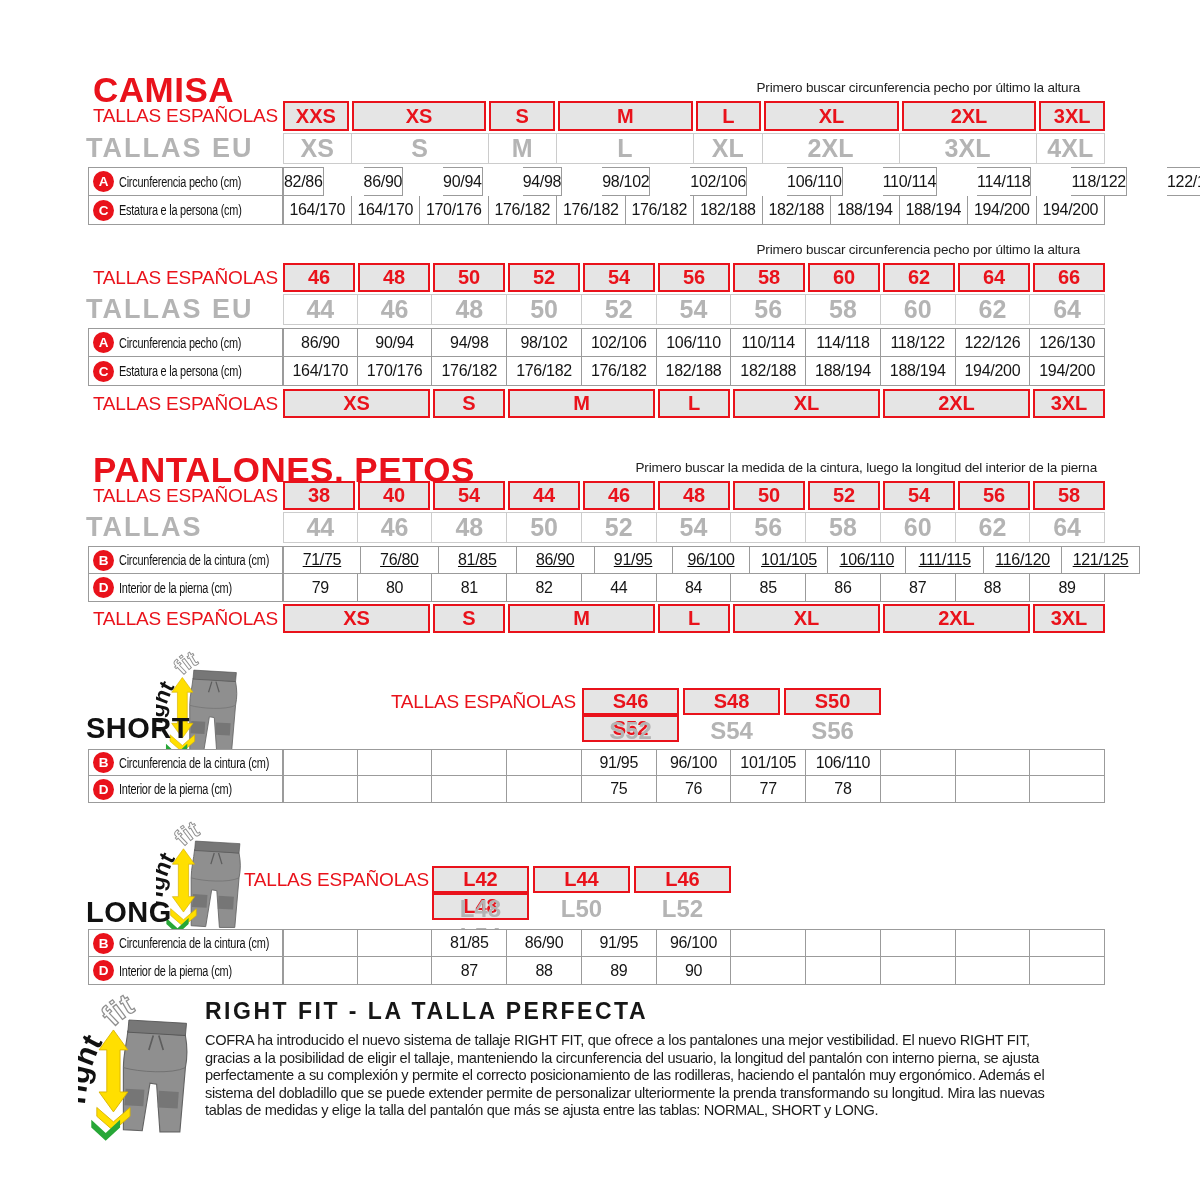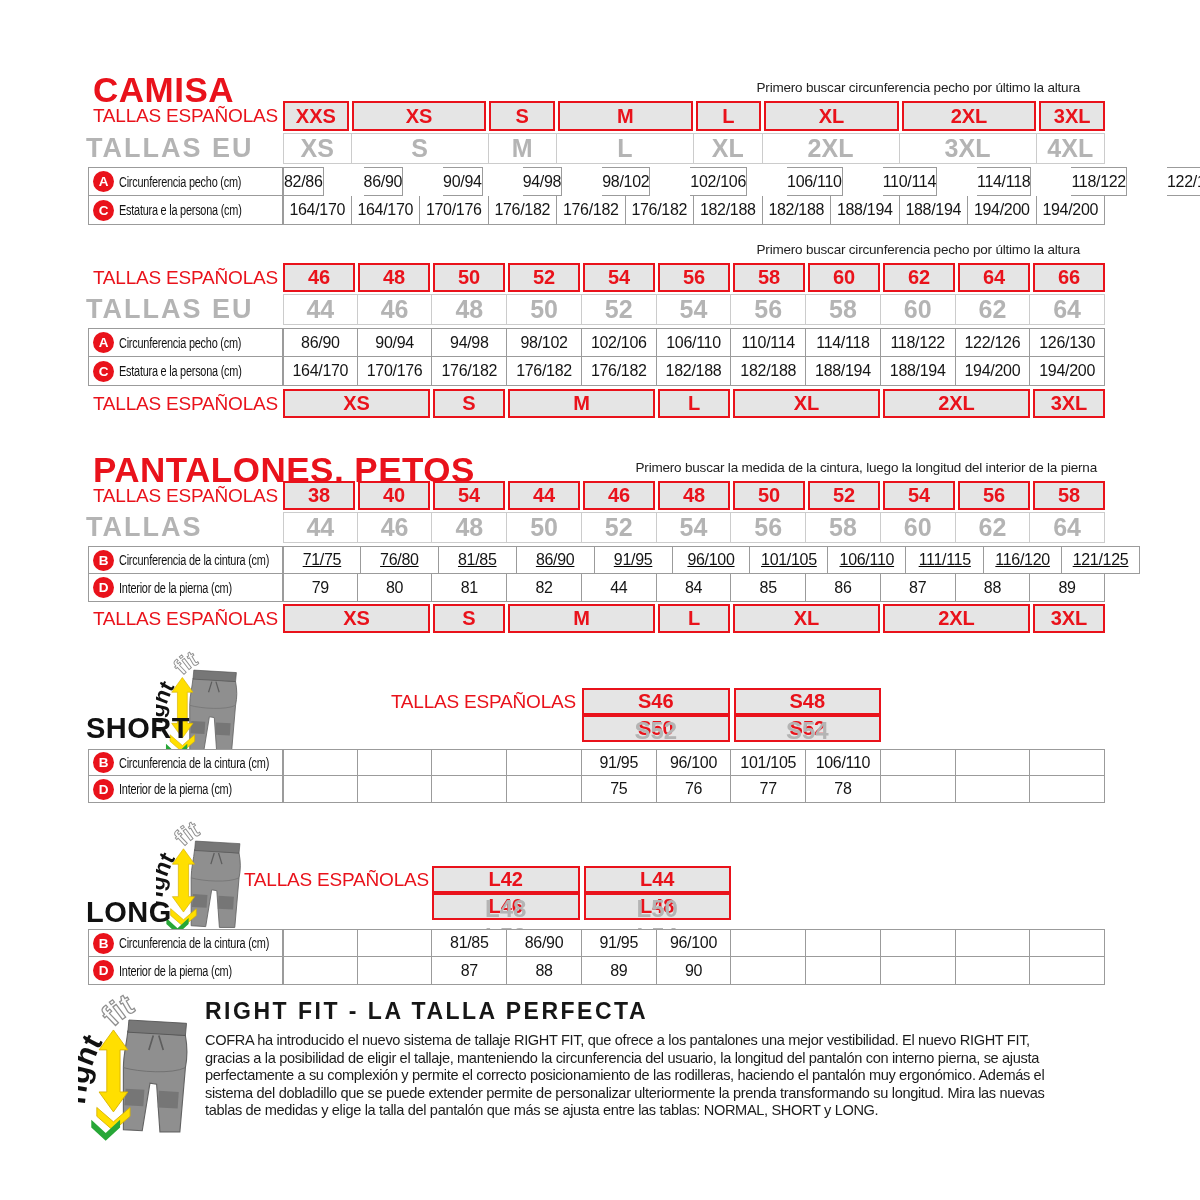--- a/index.html
+++ b/index.html
@@ -3,21 +3,21 @@
 <meta charset="utf-8">
 <style>
   :root{ --red:#e9121b; --graytxt:#b4b4b4; --gridlight:#cccccc; --griddark:#9b9b9b; }
   html,body{margin:0;padding:0;background:#fff;}
   body{font-family:"Liberation Sans",sans-serif;}
   .page{position:relative;width:1200px;height:1200px;background:#ffffff;overflow:hidden;}
   .abs{position:absolute;}
   .grid{position:absolute;display:grid;}
   .g12{grid-template-columns:repeat(12,1fr);}
   .g11{grid-template-columns:repeat(11,1fr);}
-  .g4{grid-template-columns:repeat(2,1fr);column-gap:4px;}
+  .g4{grid-template-columns:repeat(3,1fr);column-gap:4px;}
   .gap3{column-gap:3px;}
   .section-title{color:var(--red);font-weight:bold;font-size:35px;letter-spacing:.5px;white-space:nowrap;}
   .note{font-size:13.5px;color:#222;text-align:right;letter-spacing:-.2px;white-space:nowrap;}
   .es-label{color:var(--red);font-weight:normal;font-size:19px;display:flex;align-items:center;justify-content:flex-end;letter-spacing:-.2px;white-space:nowrap;}
   .eu-label{color:var(--graytxt);font-weight:bold;font-size:27px;display:flex;align-items:center;letter-spacing:2px;white-space:nowrap;}
   .redcell{border:2px solid var(--red);color:var(--red);font-weight:bold;font-size:20px;display:flex;align-items:center;justify-content:center;background:#e5e5e5;}
   .graycell{border:1px solid var(--gridlight);border-left:none;color:var(--graytxt);font-weight:bold;font-size:25px;display:flex;align-items:center;justify-content:center;background:#fff;}
   .grid .graycell:first-child{border-left:1px solid var(--gridlight);}
   .grayfree{color:var(--graytxt);font-weight:bold;font-size:24px;display:flex;align-items:center;justify-content:center;}
   .valcell{border:1px solid var(--griddark);border-left:none;display:flex;align-items:center;justify-content:center;font-size:16px;color:#151515;letter-spacing:-.3px;background:#fff;}

